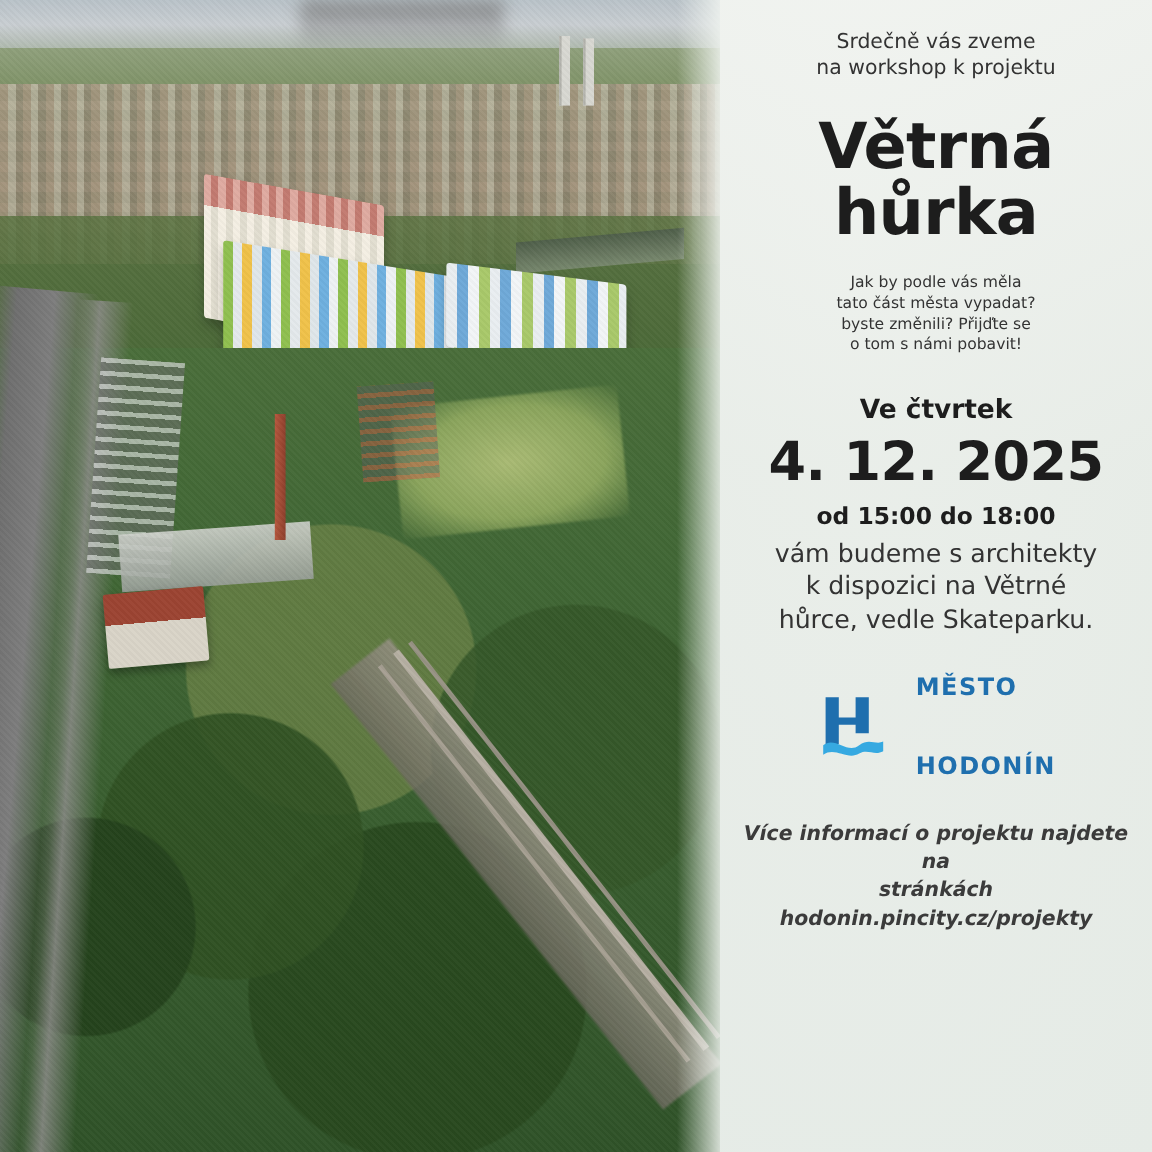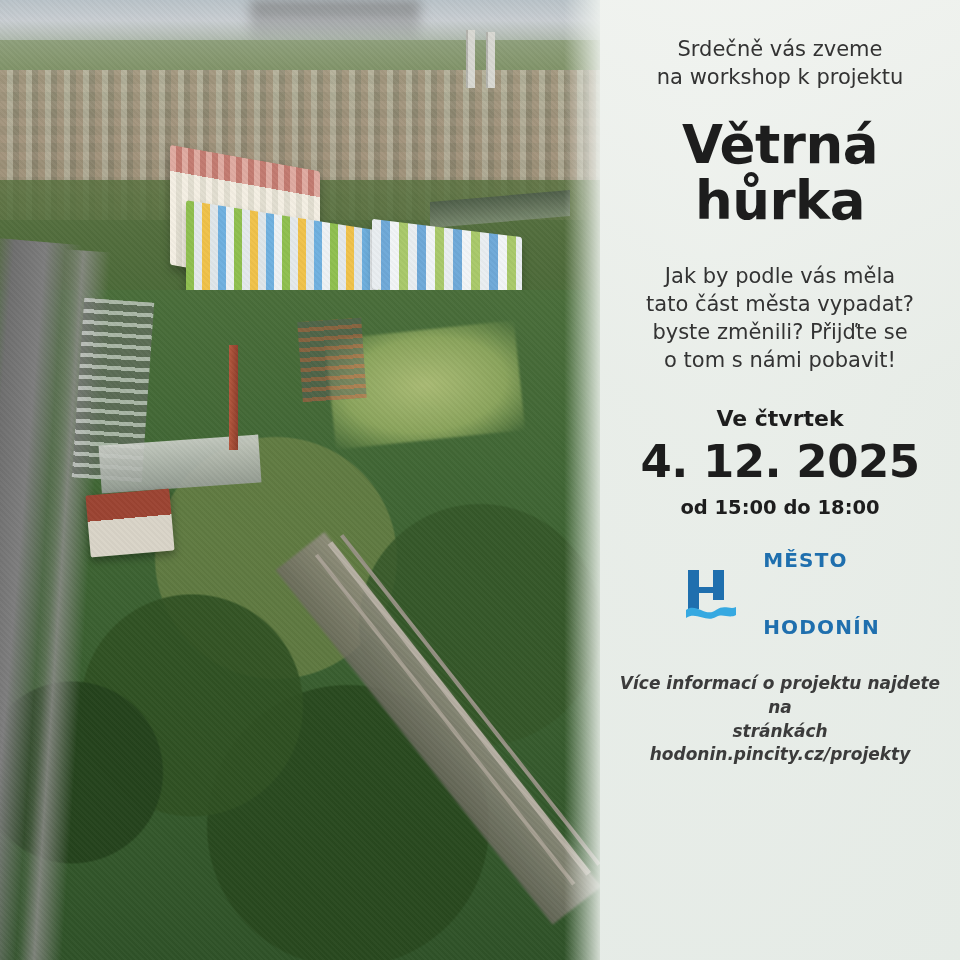--- a/index.html
+++ b/index.html
@@ -178,37 +178,37 @@
     box-sizing: border-box;
     padding: 0 16px;
   }
   .panel .fade-edge {
     position: absolute; left: -36px; top: 0; width: 36px; height: 960px;
     background: linear-gradient(90deg, rgba(240,244,240,0), rgba(240,244,240,.85));
     pointer-events: none;
   }
 
   .intro {
-    margin-top: 36px;
-    font-size: 21px;
+    margin-top: 24px;
+    font-size: 17px;
     line-height: 1.32;
     color: #333;
     font-weight: 500;
   }
   .title {
     margin-top: 26px;
     font-size: 53px;
     line-height: 1.04;
     font-weight: 800;
     color: #1d1d1d;
     letter-spacing: -0.5px;
   }
   .question {
-    margin-top: 34px;
-    font-size: 21px;
+    margin-top: 22px;
+    font-size: 13px;
     line-height: 1.34;
     color: #333;
     font-weight: 500;
   }
   .when-label {
     margin-top: 32px;
     font-size: 22px;
     font-weight: 800;
     color: #1d1d1d;
   }
@@ -308,20 +308,25 @@
       <div>Jak by podle vás měla</div>
       <div>tato část města vypadat?</div>
       <div>byste změnili? Přijďte se</div>
       <div>o tom s námi pobavit!</div>
     </div>
 
     <div class="when-label">Ve čtvrtek</div>
     <div class="date">4. 12. 2025</div>
     <div class="time">od 15:00 do 18:00</div>
 
+    <div class="where">
+      <div>vám budeme s architekty</div>
+      <div>k dispozici na Větrné</div>
+      <div>hůrce, vedle Skateparku.</div>
+    </div>
 
     <div class="logo">
       <span class="mark">
         <svg width="62" height="56" viewBox="0 0 62 56" aria-hidden="true">
           <path d="M8 4 h11 v17 h14 V4 h11 v30 h-11 V27 h-14 v16 H8 Z" fill="#1f6fae"></path>
           <path d="M6 44 C16 36, 26 52, 36 44 C44 38, 50 44, 56 41 L56 49 C49 53, 43 47, 36 51 C26 57, 16 45, 6 52 Z" fill="#36a9e1"></path>
         </svg>
       </span>
       <span class="words">
         <div class="l1">MĚSTO</div>

